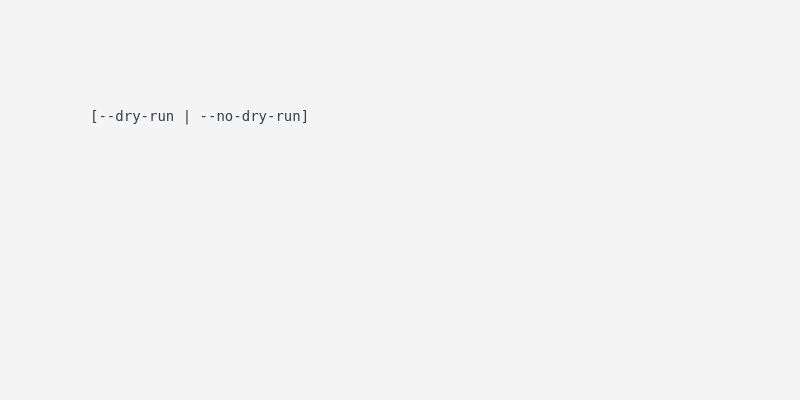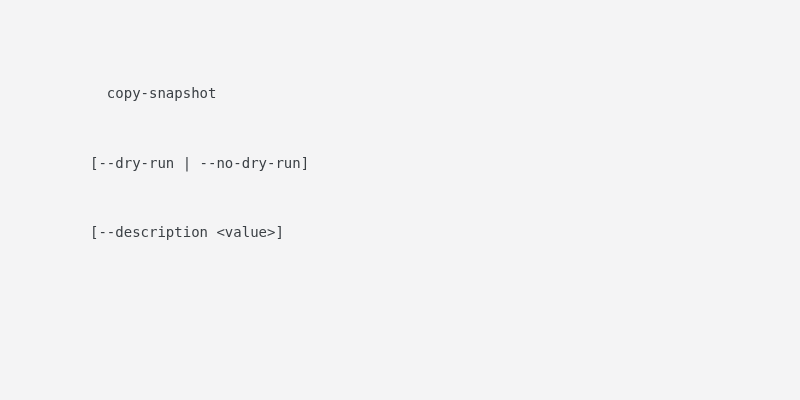--- a/index.html
+++ b/index.html
@@ -25,22 +25,21 @@
     color: #3b4045;
   }
   .code-line {
     white-space: pre;
     height: 23.2px;
   }
 </style>
 </head>
 <body>
 
-<pre class="code-block">  <div class="code-line">  copy-snapshot</div>
+<pre class="code-block">  
   <div class="code-line">[--dry-run | --no-dry-run]</div>
-  <div class="code-line">[--description &lt;value&gt;]</div>
   
   
   
   
   
   
 </pre>
 
 </body></html>

